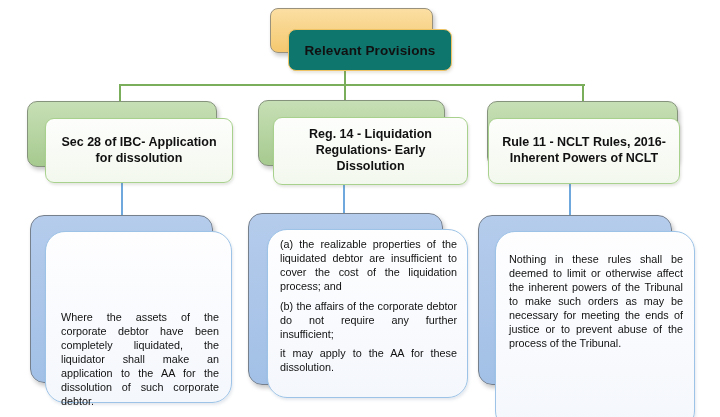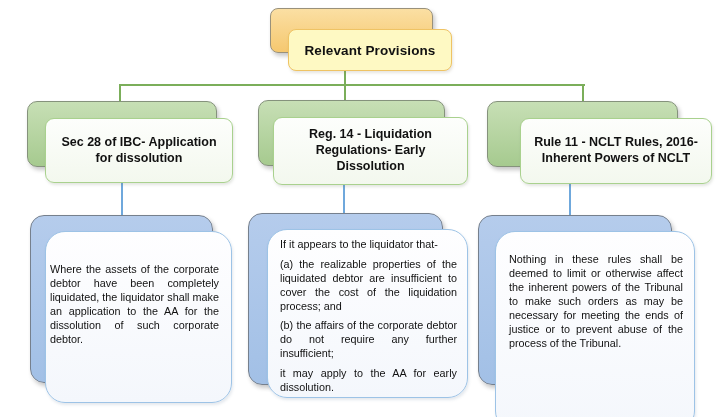--- a/index.html
+++ b/index.html
@@ -12,21 +12,21 @@
   .h{height:2px;}
   .green{background:#7BAE5A;}
   .blue{background:#6FA8DC;}
   .box{position:absolute;box-sizing:border-box;}
   .shadow-box{box-shadow:2px 3px 4px rgba(0,0,0,0.22);}
   .orange-back{
     background:linear-gradient(#FBDFA3,#F5C86F);
     border:1.5px solid #99917B;border-radius:8px;
   }
   .gold-front{
-    background:#fef9c3;border:1.5px solid #EFC364;border-radius:8px;
+    background:#0f766e;border:1.5px solid #EFC364;border-radius:8px;
     display:flex;align-items:center;justify-content:center;
     box-shadow:1px 2px 3px rgba(120,110,80,0.18);
   }
   .root-label{font-size:13.5px;font-weight:bold;letter-spacing:0.1px;}
   .green-back{
     background:linear-gradient(#C7DFB5,#A6CA8F);
     border:1.4px solid #85927C;border-radius:10px;
   }
   .header-front{
     background:linear-gradient(#FDFEFC,#F3F8EE);
@@ -41,21 +41,21 @@
     border:1.4px solid #76808D;border-radius:14px;
   }
   .body-front{
     background:linear-gradient(#FEFEFF,#F4F7FC);
     border:1.4px solid #9DC3E6;border-radius:20px;
     box-shadow:1px 2px 3px rgba(90,110,140,0.16);
   }
   .body-text{font-size:10.8px;line-height:1.3;text-align:justify;text-justify:inter-word;}
   .body-text p{margin:0 0 5.5px 0;}
   .body-text p:last-child{margin-bottom:0;}
-  .pad1{padding:30px 12px 0 4px;}
+  .pad1{padding:30px 12px 0 15px;margin-top:48px;}
   .pad2{padding:7px 10px 0 12px;}
   .pad3{padding:20px 11px 0 13px;}
 </style>
 </head>
 <body>
 
 <div class="canvas">
 
   <div class="line v green" style="left:344px;top:70px;height:16px;"></div>
   <div class="line h green" style="left:119px;top:84px;width:466px;"></div>
@@ -82,29 +82,28 @@
     </div>
   </div>
 
   <div class="box shadow-box green-back" style="left:258px;top:100px;width:187px;height:66px;"></div>
   <div class="box header-front" style="left:273px;top:117px;width:195px;height:68px;">
     <span class="header-text">Reg. 14 - Liquidation Regulations- Early Dissolution</span>
   </div>
   <div class="box shadow-box blue-back" style="left:248px;top:213px;width:195px;height:172px;"></div>
   <div class="box body-front" style="left:267px;top:229px;width:201px;height:169px;">
     <div class="body-text pad2">
-      <p>If it appears to the liquidator that-</p>
       <p>(a) the realizable properties of the liquidated debtor are insufficient to cover the cost of the liquidation process; and</p>
       <p>(b) the affairs of the corporate debtor do not require any further insufficient;</p>
-      <p>it may apply to the AA for early dissolution.</p>
+      <p>it may apply to the AA for these dissolution.</p>
     </div>
   </div>
 
   <div class="box shadow-box green-back" style="left:487px;top:101px;width:191px;height:66px;"></div>
-  <div class="box header-front" style="left:520px;top:118px;width:192px;height:66px;">
+  <div class="box header-front" style="left:488px;top:118px;width:192px;height:66px;">
     <span class="header-text">Rule 11 - NCLT Rules, 2016- Inherent Powers of NCLT</span>
   </div>
   <div class="box shadow-box blue-back" style="left:478px;top:215px;width:194px;height:170px;"></div>
   <div class="box body-front" style="left:495px;top:231px;width:200px;height:200px;">
     <div class="body-text pad3">
       <p>Nothing in these rules shall be deemed to limit or otherwise affect the inherent powers of the Tribunal to make such orders as may be necessary for meeting the ends of justice or to prevent abuse of the process of the Tribunal.</p>
     </div>
   </div>
 
 </div>

